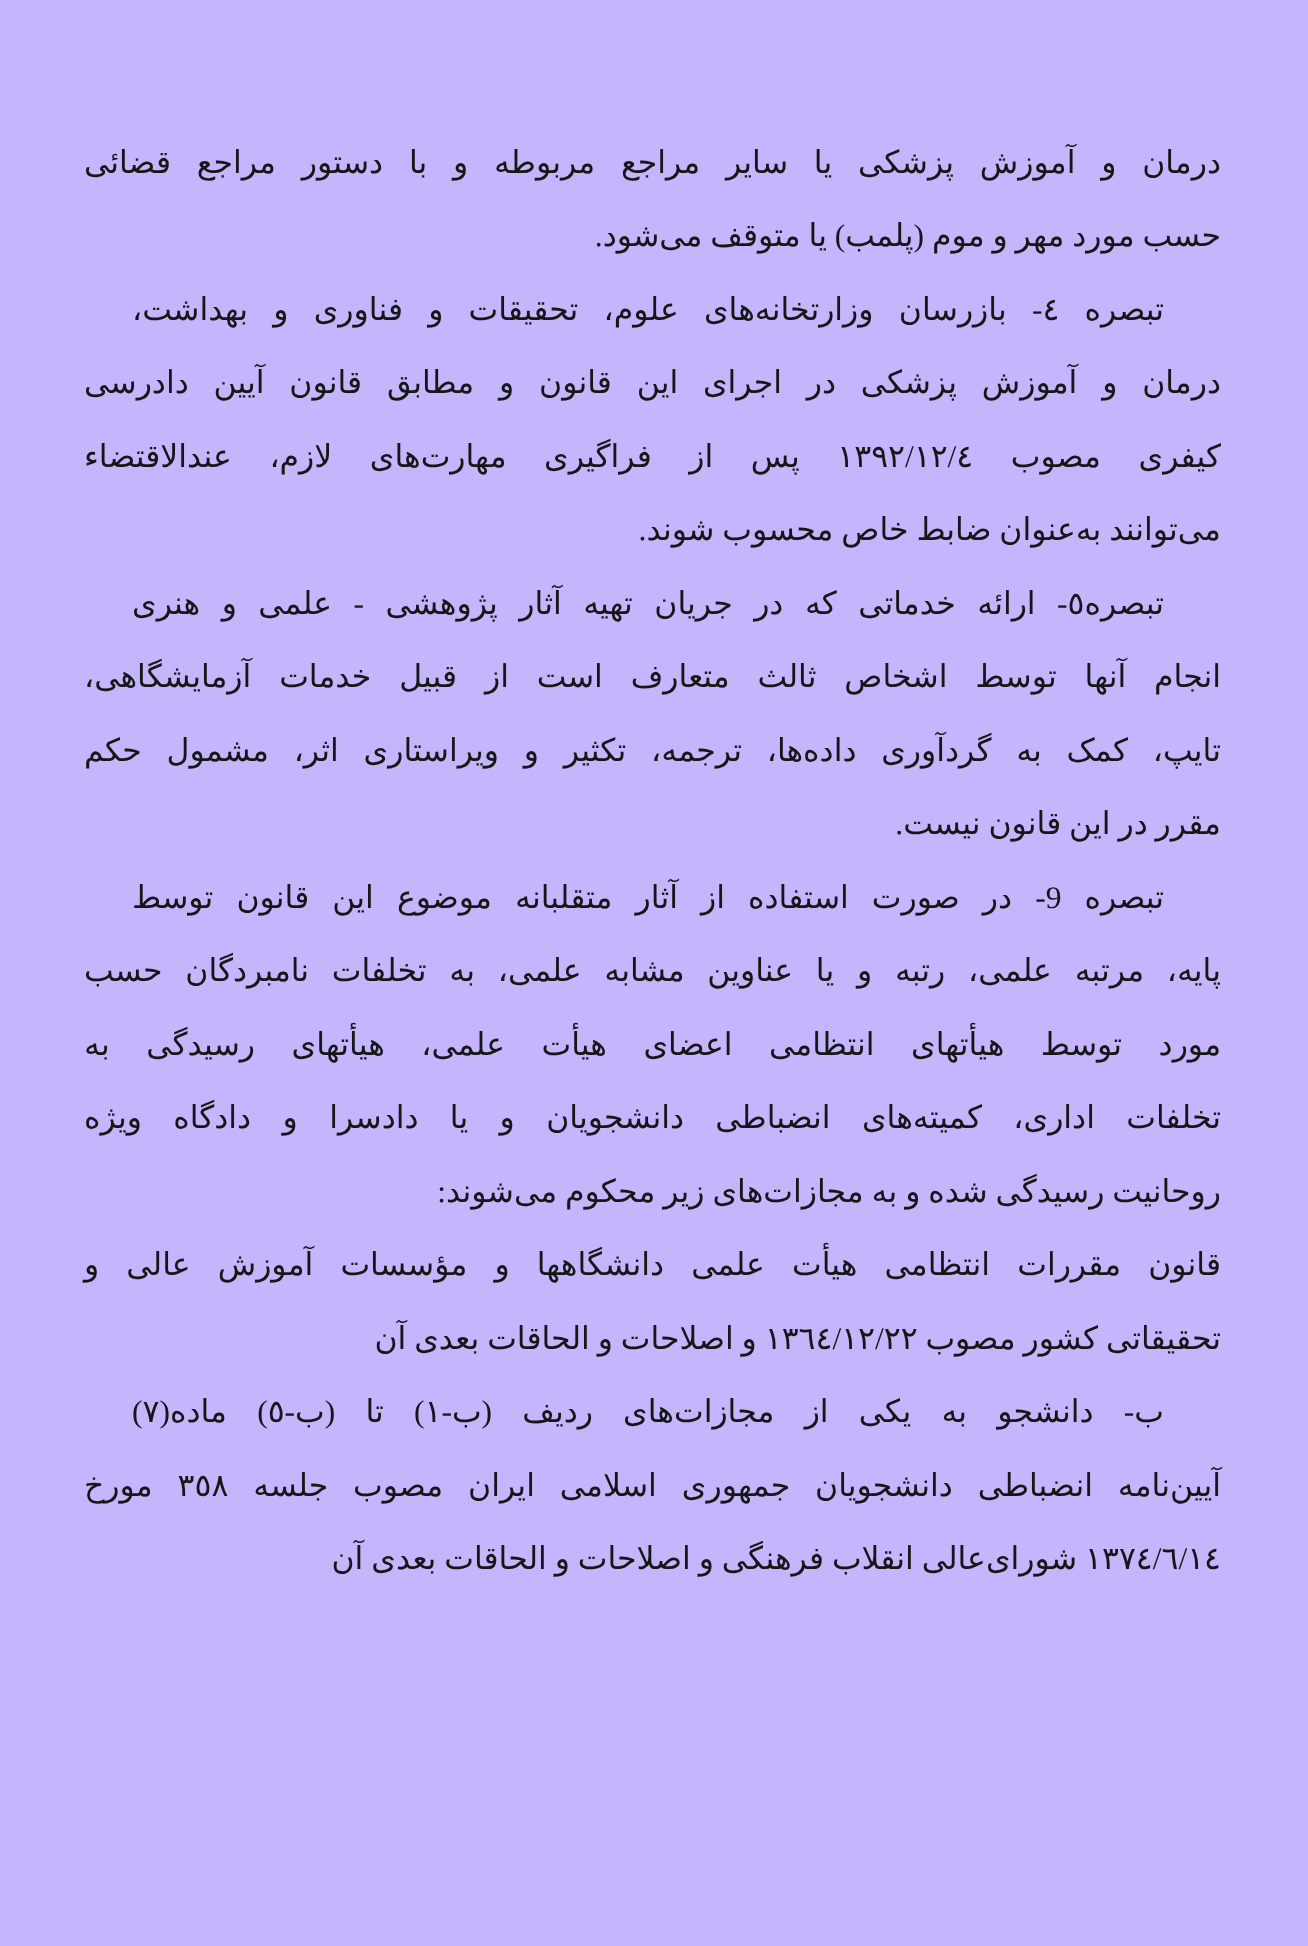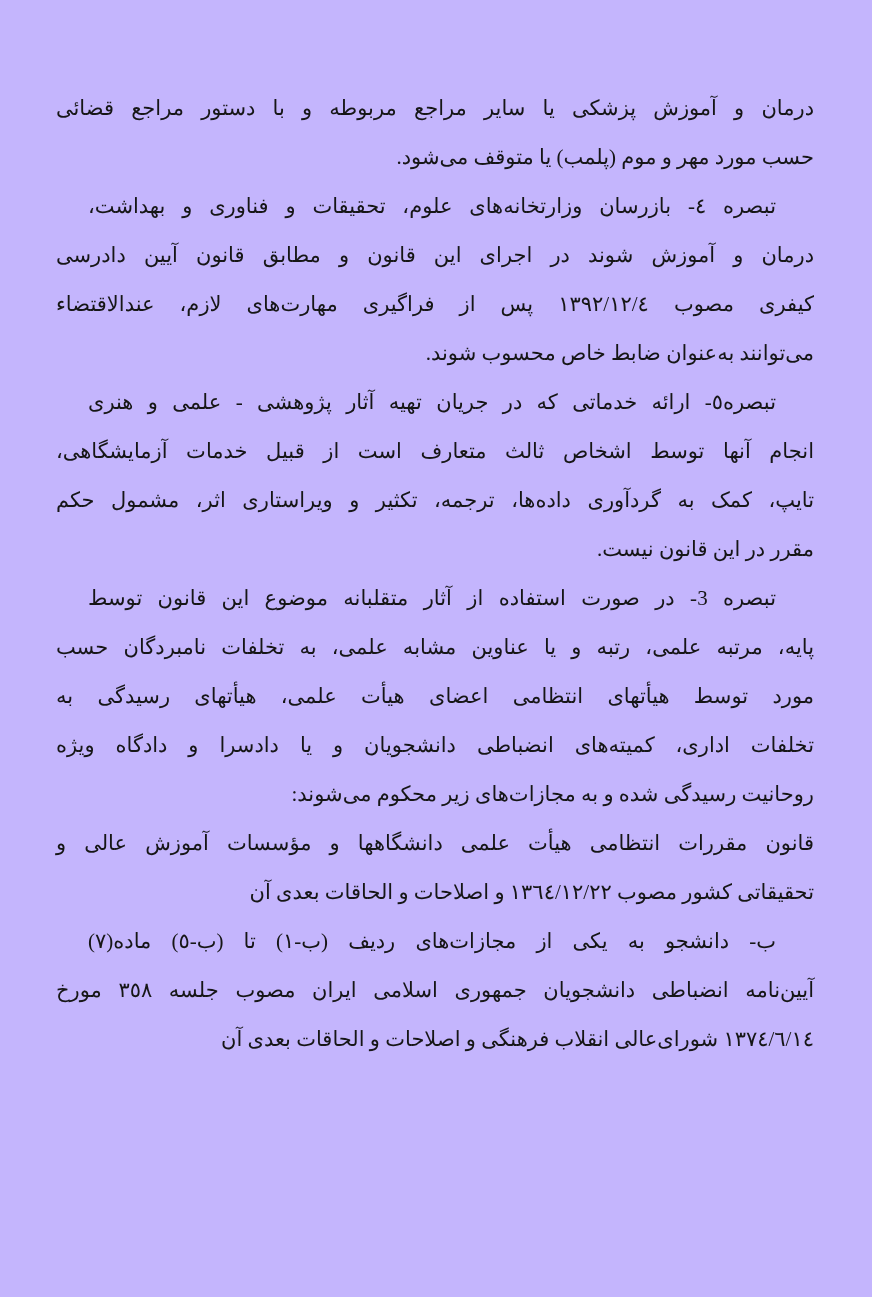--- a/index.html
+++ b/index.html
@@ -41,28 +41,28 @@
   }
 </style>
 </head>
 <body>
 
 <div class="page">
   <div class="doc">
       <div class="line">درمان و آموزش پزشکی یا سایر مراجع مربوطه و با دستور مراجع قضائی</div>
       <div class="line end">حسب مورد مهر و موم (پلمب) یا متوقف می‌شود.</div>
       <div class="line indent">تبصره ٤- بازرسان وزارتخانه‌های علوم، تحقیقات و فناوری و بهداشت،</div>
-      <div class="line">درمان و آموزش شوند در اجرای این قانون و مطابق قانون آیین دادرسی</div>
+      <div class="line">درمان و آموزش پزشکی در اجرای این قانون و مطابق قانون آیین دادرسی</div>
       <div class="line">کیفری مصوب ١٣٩٢/١٢/٤ پس از فراگیری مهارت‌های لازم، عندالاقتضاء</div>
       <div class="line end">می‌توانند به‌عنوان ضابط خاص محسوب شوند.</div>
       <div class="line indent">تبصره٥- ارائه خدماتی که در جریان تهیه آثار پژوهشی - علمی و هنری</div>
       <div class="line">انجام آنها توسط اشخاص ثالث متعارف است از قبیل خدمات آزمایشگاهی،</div>
       <div class="line">تایپ، کمک به گردآوری داده‌ها، ترجمه، تکثیر و ویراستاری اثر، مشمول حکم</div>
       <div class="line end">مقرر در این قانون نیست.</div>
-      <div class="line indent">تبصره 3- در صورت استفاده از آثار متقلبانه موضوع این قانون توسط</div>
+      <div class="line indent">تبصره 9- در صورت استفاده از آثار متقلبانه موضوع این قانون توسط</div>
       <div class="line">پایه، مرتبه علمی، رتبه و یا عناوین مشابه علمی، به تخلفات نامبردگان حسب</div>
       <div class="line">مورد توسط هیأتهای انتظامی اعضای هیأت علمی، هیأتهای رسیدگی به</div>
       <div class="line">تخلفات اداری، کمیته‌های انضباطی دانشجویان و یا دادسرا و دادگاه ویژه</div>
       <div class="line end">روحانیت رسیدگی شده و به مجازات‌های زیر محکوم می‌شوند:</div>
       <div class="line">قانون مقررات انتظامی هیأت علمی دانشگاهها و مؤسسات آموزش عالی و</div>
       <div class="line end">تحقیقاتی کشور مصوب ١٣٦٤/١٢/٢٢ و اصلاحات و الحاقات بعدی آن</div>
       <div class="line indent">ب- دانشجو به یکی از مجازات‌های ردیف (ب-١) تا (ب-٥) ماده(٧)</div>
       <div class="line">آیین‌نامه انضباطی دانشجویان جمهوری اسلامی ایران مصوب جلسه ٣٥٨ مورخ</div>
       <div class="line end">١٣٧٤/٦/١٤ شورای‌عالی انقلاب فرهنگی و اصلاحات و الحاقات بعدی آن</div>
     </div>

